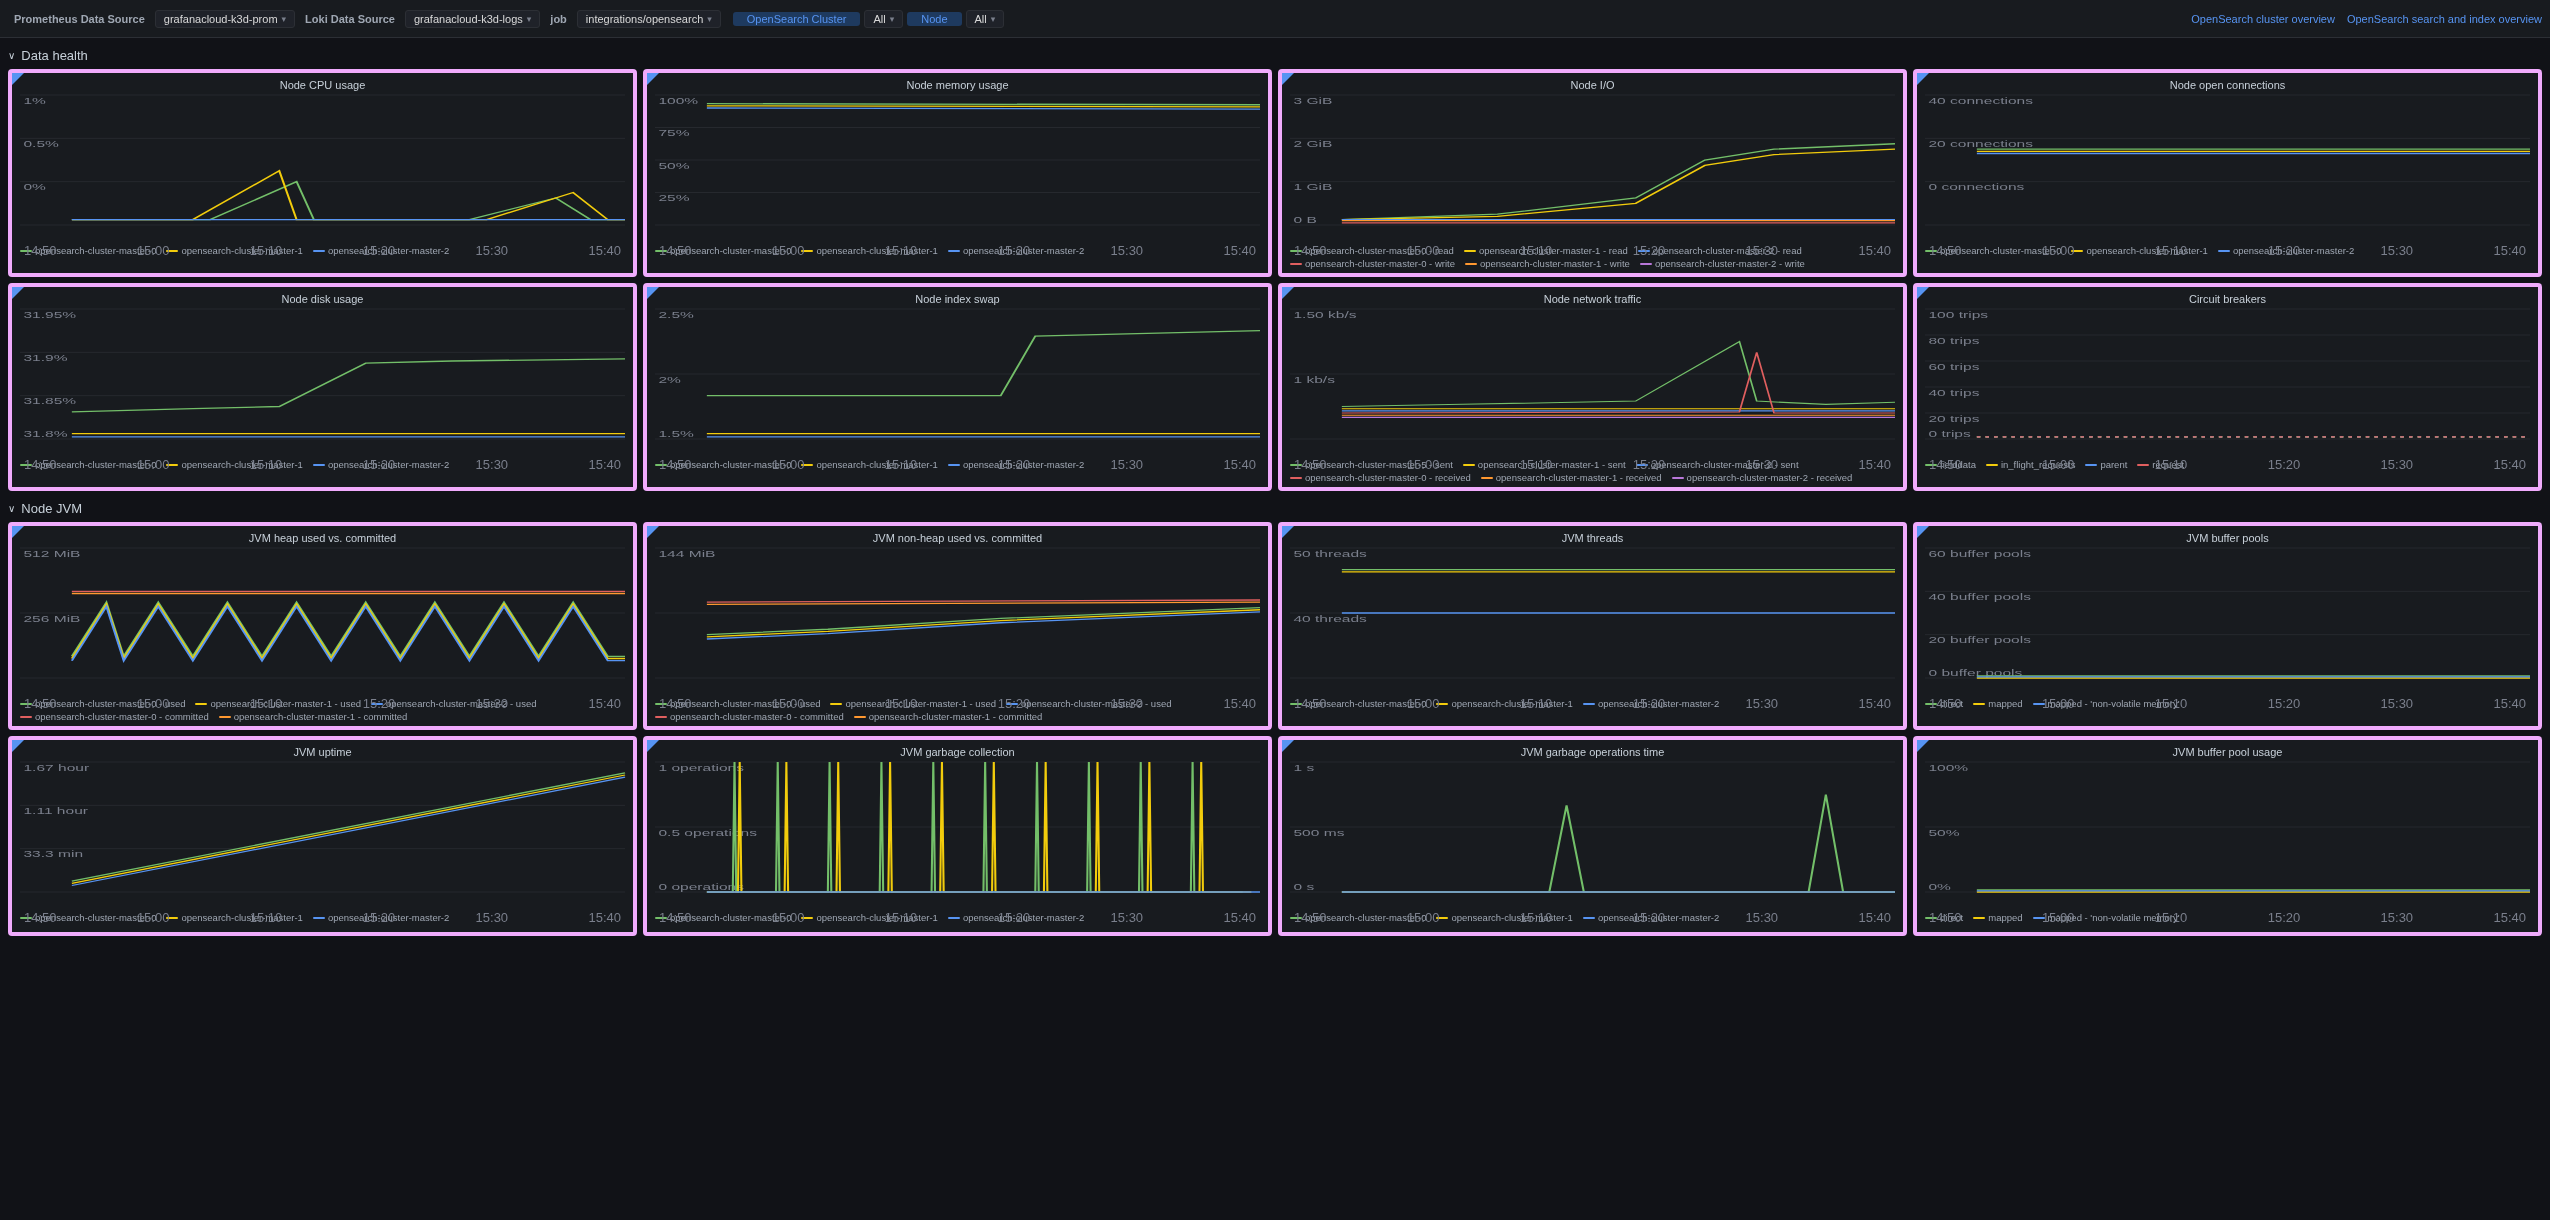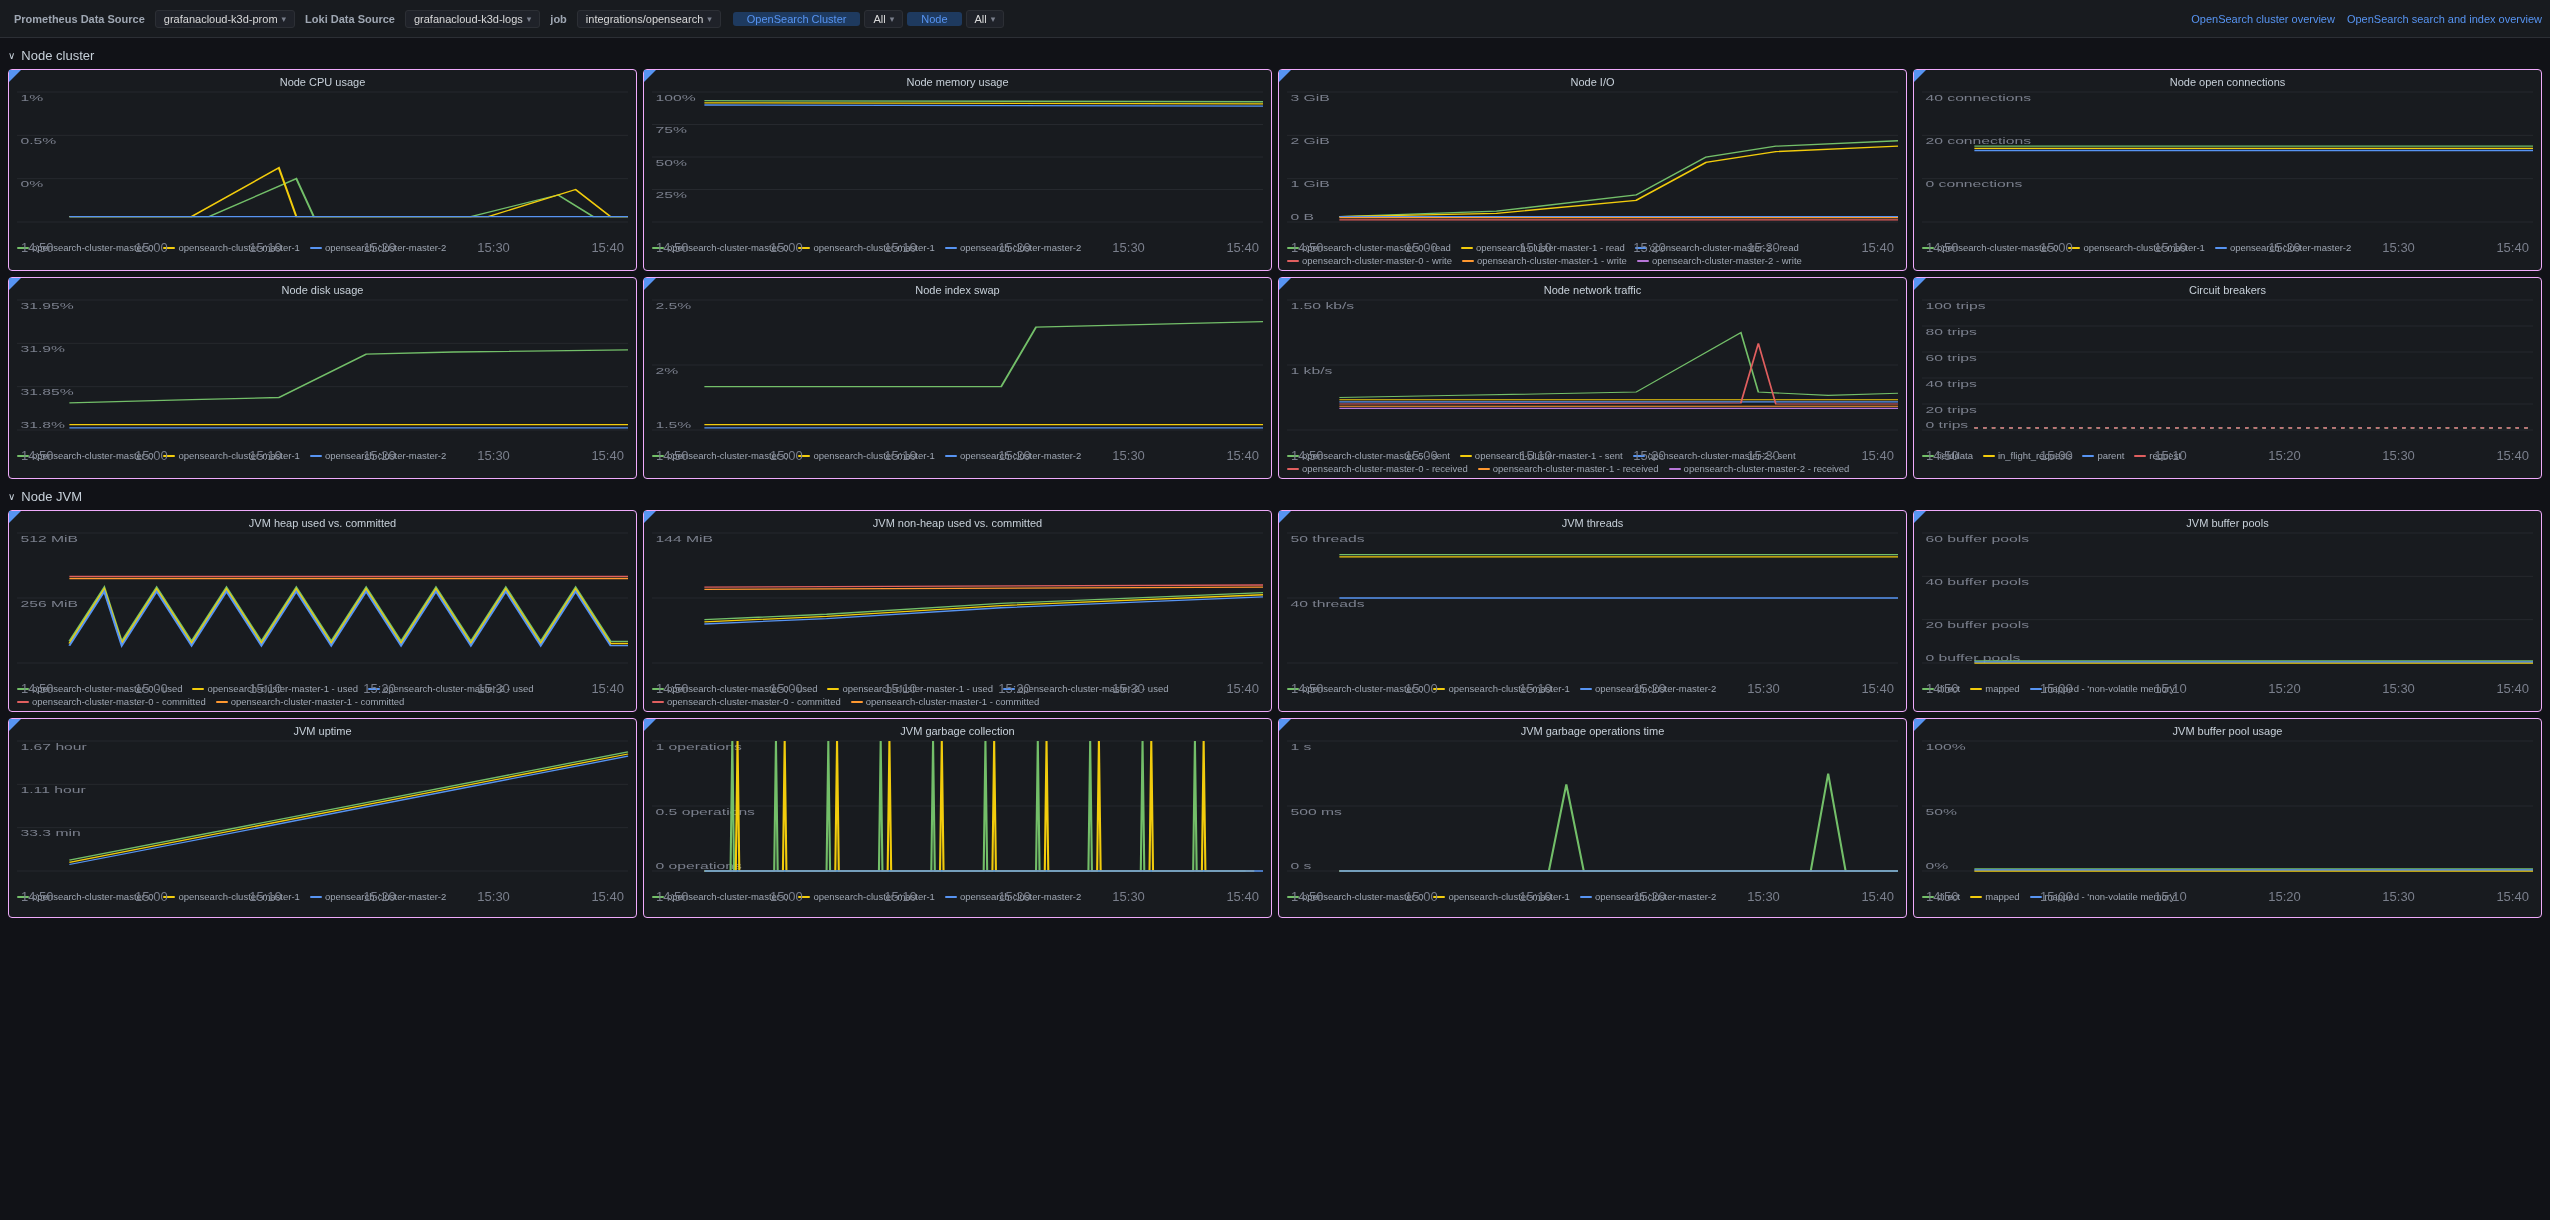--- a/index.html
+++ b/index.html
@@ -91,21 +91,21 @@
 
     .panels-grid {
       display: grid;
       grid-template-columns: repeat(4, 1fr);
       gap: 6px;
       margin-bottom: 6px;
     }
 
     .panel {
       background: #181b1f;
-      border: 1px solid #f0abfc;
+      border: 4px solid #f0abfc;
       border-radius: 4px;
       padding: 6px 8px 4px 8px;
       min-height: 200px;
       position: relative;
     }
 
     .panel-title {
       font-size: 11px;
       font-weight: 500;
       color: #c7d0d9;
@@ -221,21 +221,21 @@
     <span class="topbar-link">
       <span>OpenSearch search and index overview</span>
     </span>
   </div>
 </div>
 
 <div class="main">
 
   <div class="section-header">
     <span class="chevron">∨</span>
-    <span>Node cluster</span>
+    <span>Data health</span>
   </div>
 
   <div class="panels-grid">
 
     <div class="panel">
       <div class="panel-corner"></div>
       <div class="panel-title">Node CPU usage</div>
       <div class="chart-area">
         <svg class="chart" viewBox="0 0 350 120" preserveAspectRatio="none">
           <line class="grid-line" x1="0" y1="0" x2="350" y2="0"></line>

